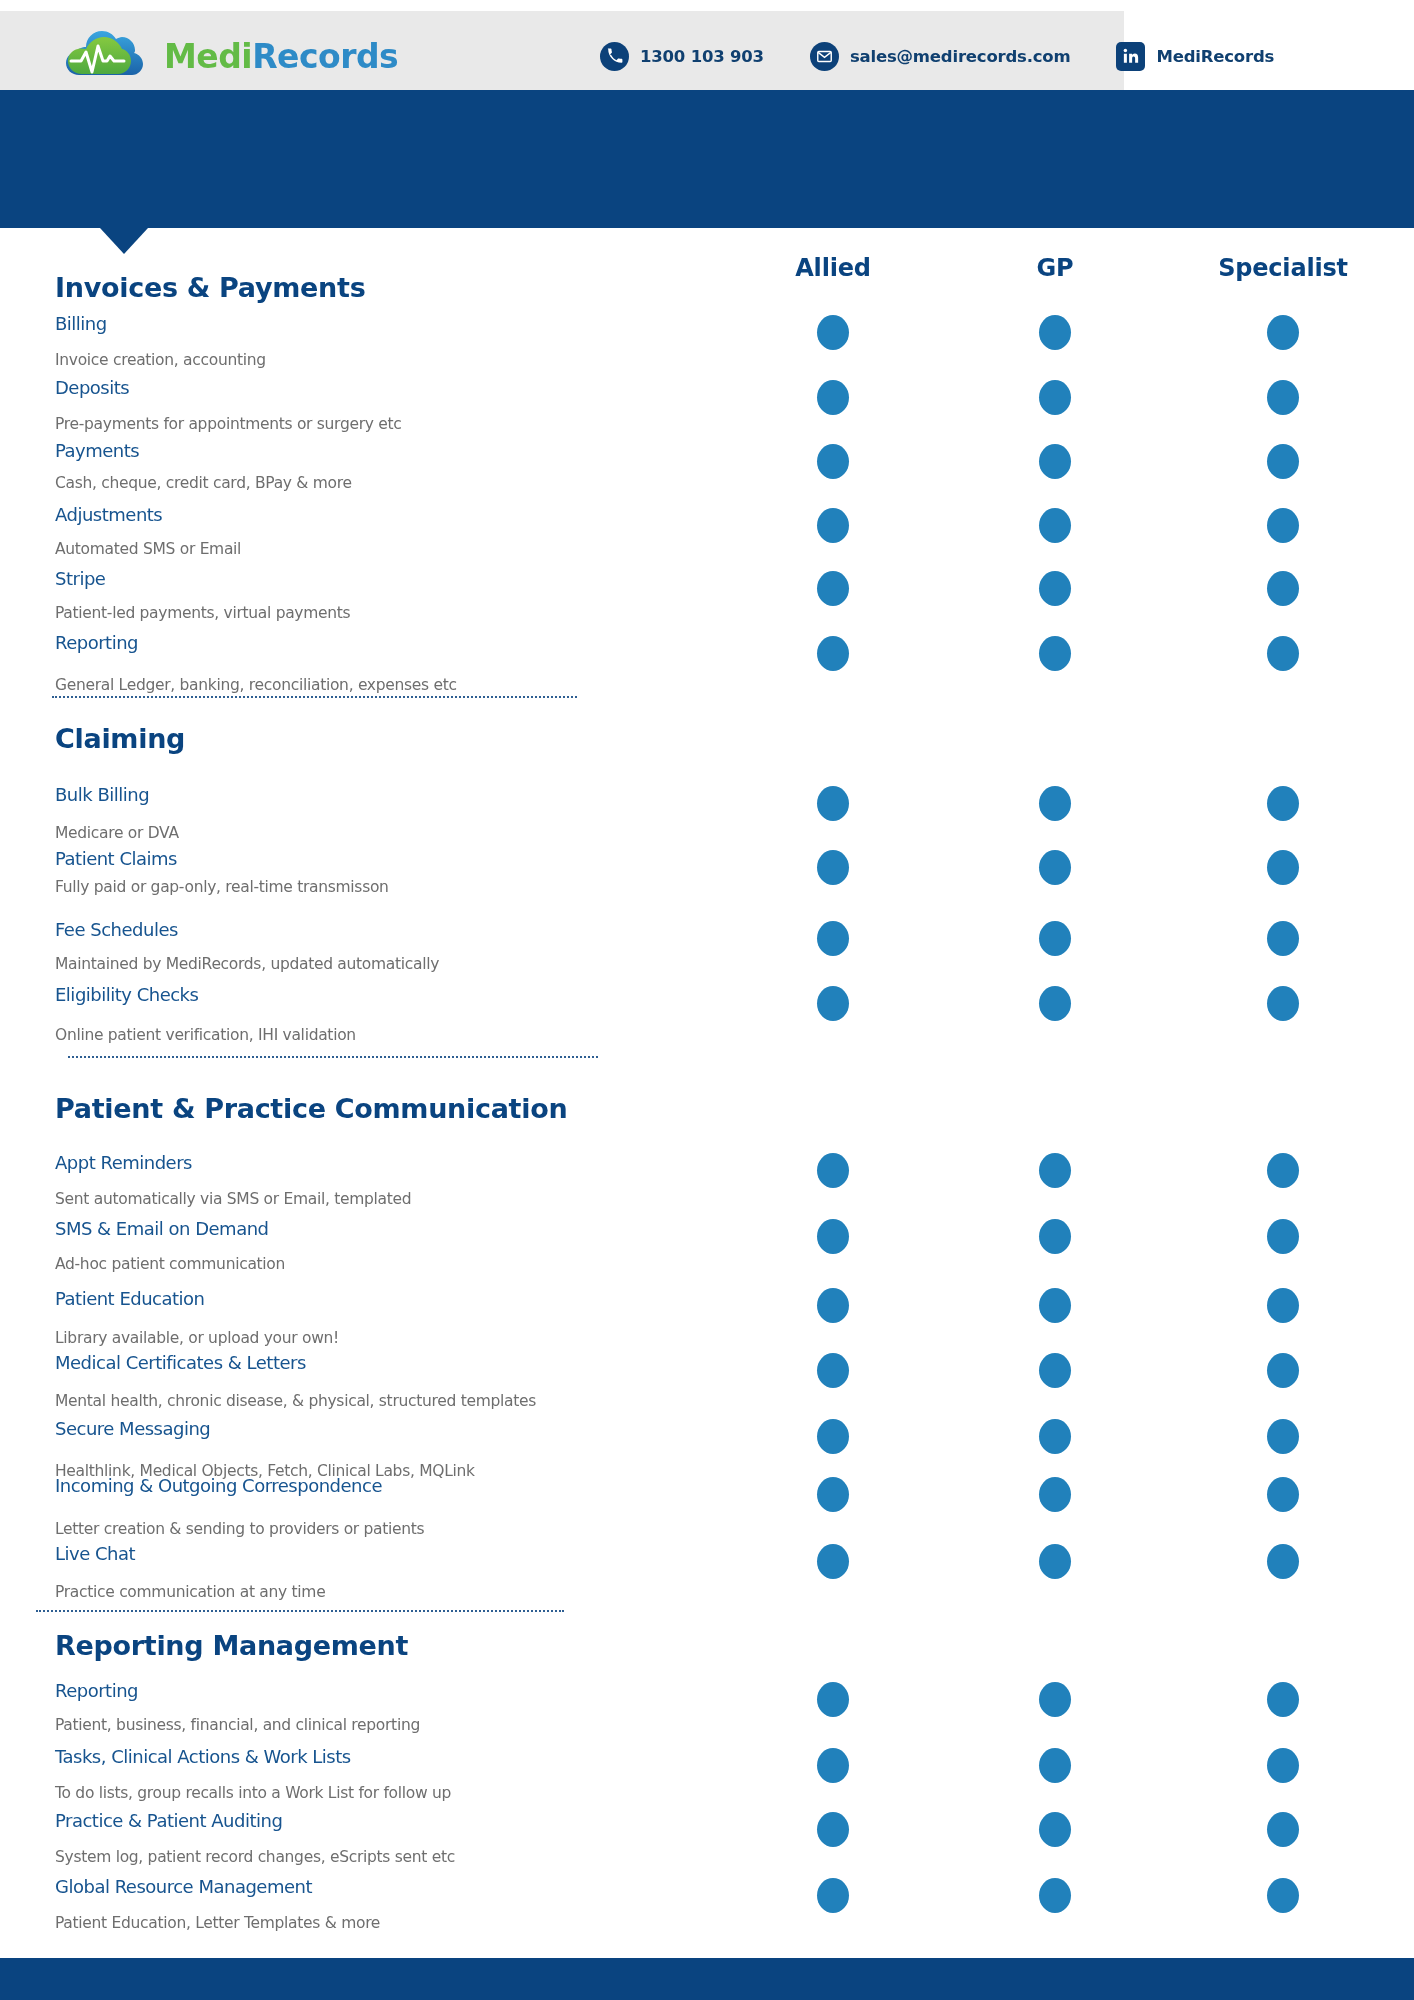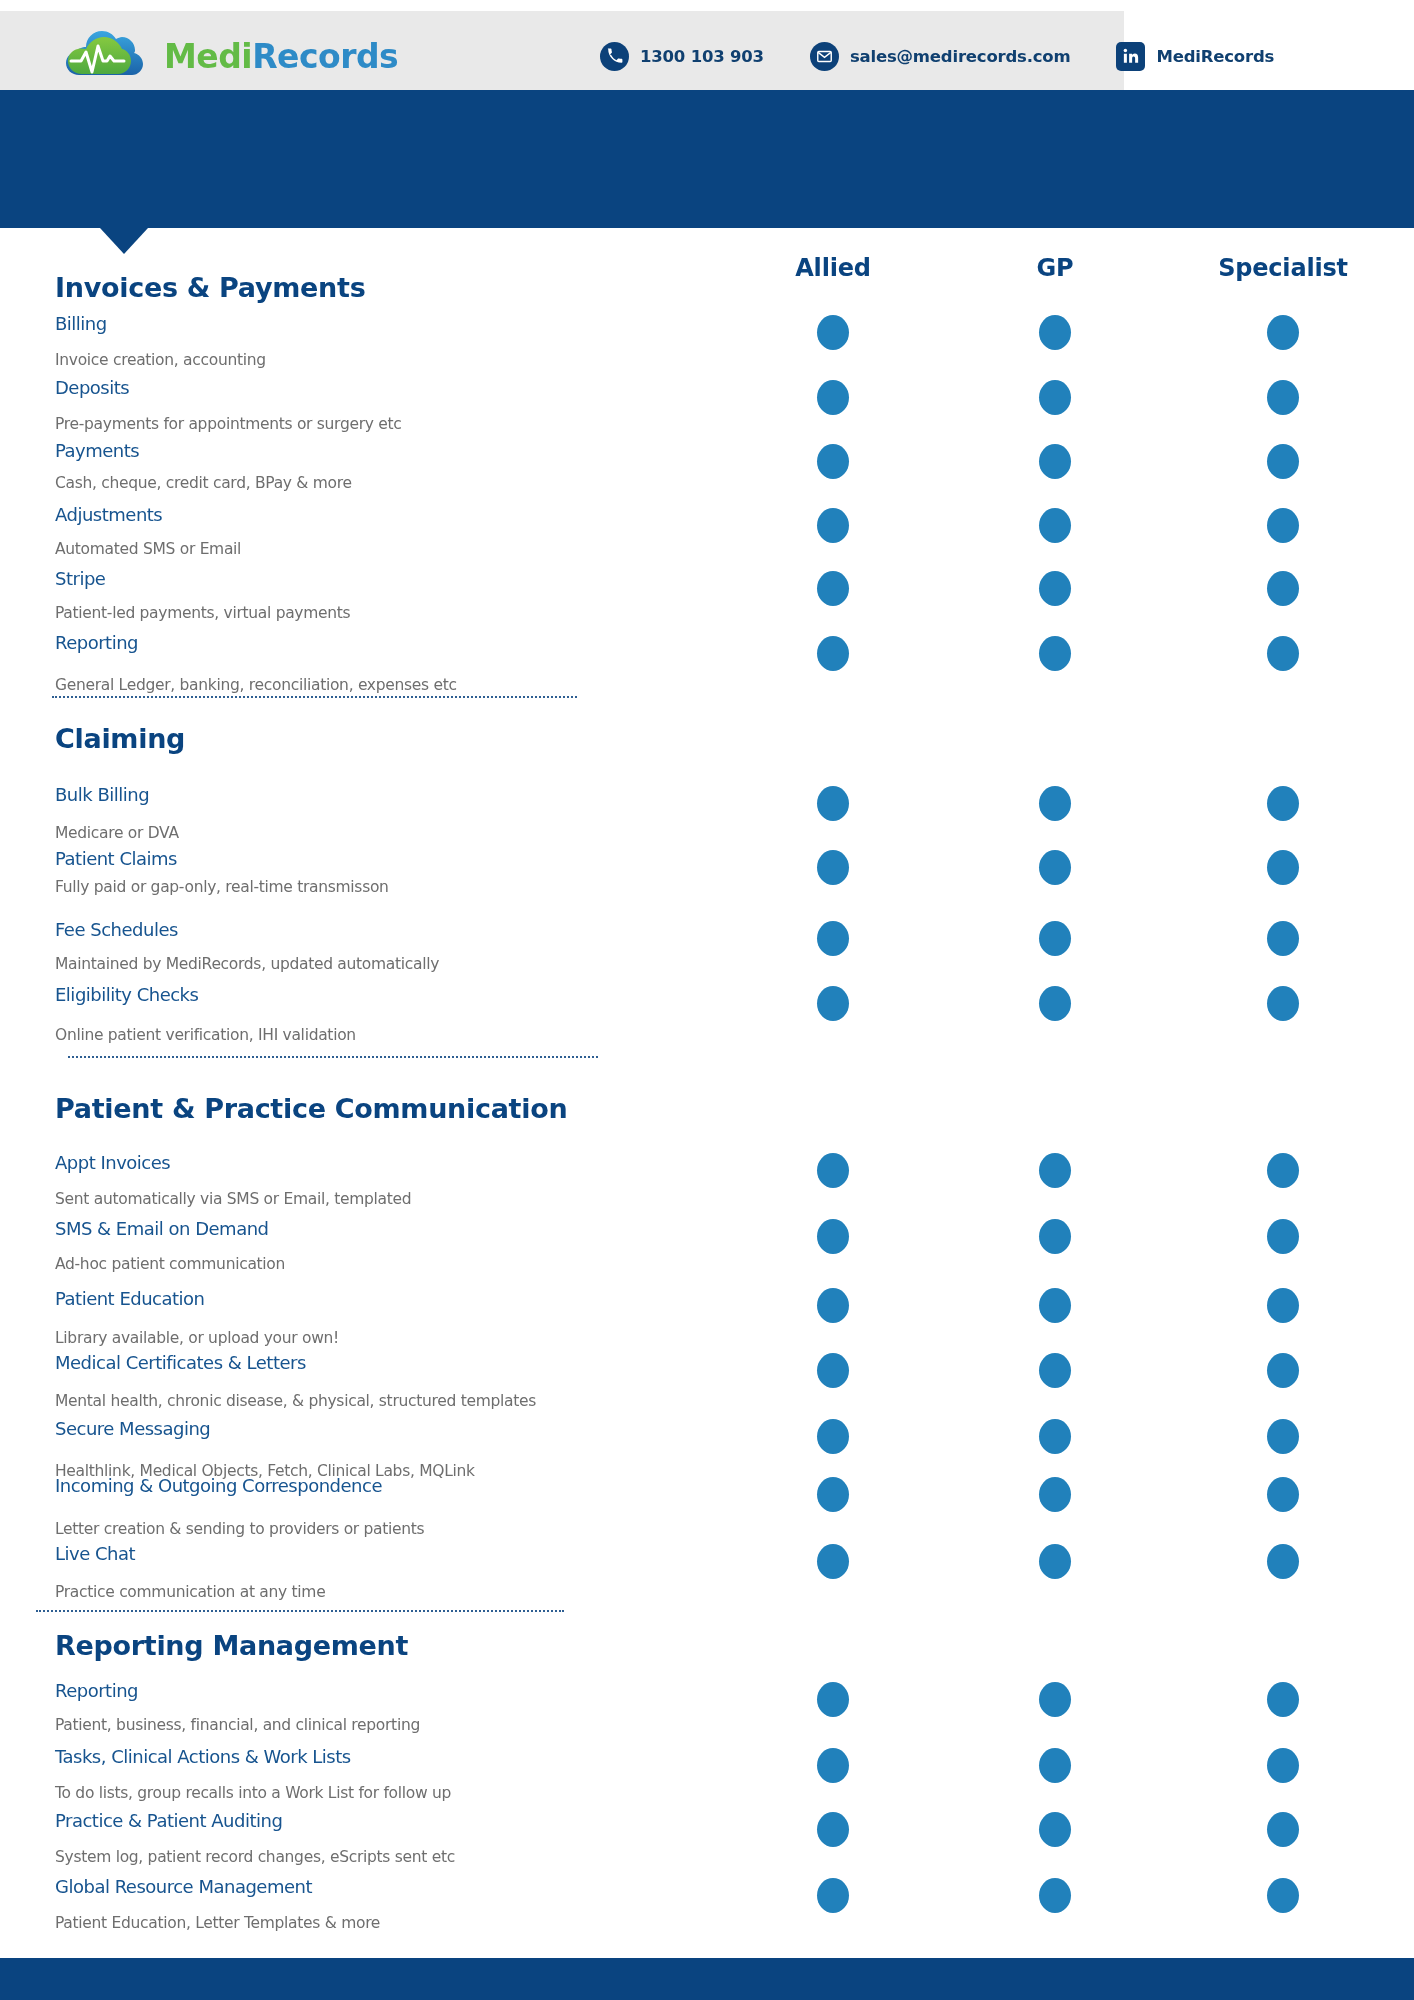--- a/index.html
+++ b/index.html
@@ -272,21 +272,21 @@
       <div class="dot" style="left: 817px; top: 921px;"></div>
       <div class="dot" style="left: 1039px; top: 921px;"></div>
       <div class="dot" style="left: 1267px; top: 921px;"></div>
       <div class="feat-name" style="top: 984px;">Eligibility Checks</div>
       <div class="feat-desc" style="top: 1026px;">Online patient verification, IHI validation</div>
       <div class="dot" style="left: 817px; top: 986px;"></div>
       <div class="dot" style="left: 1039px; top: 986px;"></div>
       <div class="dot" style="left: 1267px; top: 986px;"></div>
       <div class="divider" style="top: 1056px; left: 68px; width: 530px;"></div>
       <div class="sec-title" style="top: 1093px;">Patient &amp; Practice Communication</div>
-      <div class="feat-name" style="top: 1152px;">Appt Invoices</div>
+      <div class="feat-name" style="top: 1152px;">Appt Reminders</div>
       <div class="feat-desc" style="top: 1190px;">Sent automatically via SMS or Email, templated</div>
       <div class="dot" style="left: 817px; top: 1153px;"></div>
       <div class="dot" style="left: 1039px; top: 1153px;"></div>
       <div class="dot" style="left: 1267px; top: 1153px;"></div>
       <div class="feat-name" style="top: 1218px;">SMS &amp; Email on Demand</div>
       <div class="feat-desc" style="top: 1255px;">Ad-hoc patient communication</div>
       <div class="dot" style="left: 817px; top: 1219px;"></div>
       <div class="dot" style="left: 1039px; top: 1219px;"></div>
       <div class="dot" style="left: 1267px; top: 1219px;"></div>
       <div class="feat-name" style="top: 1288px;">Patient Education</div>

